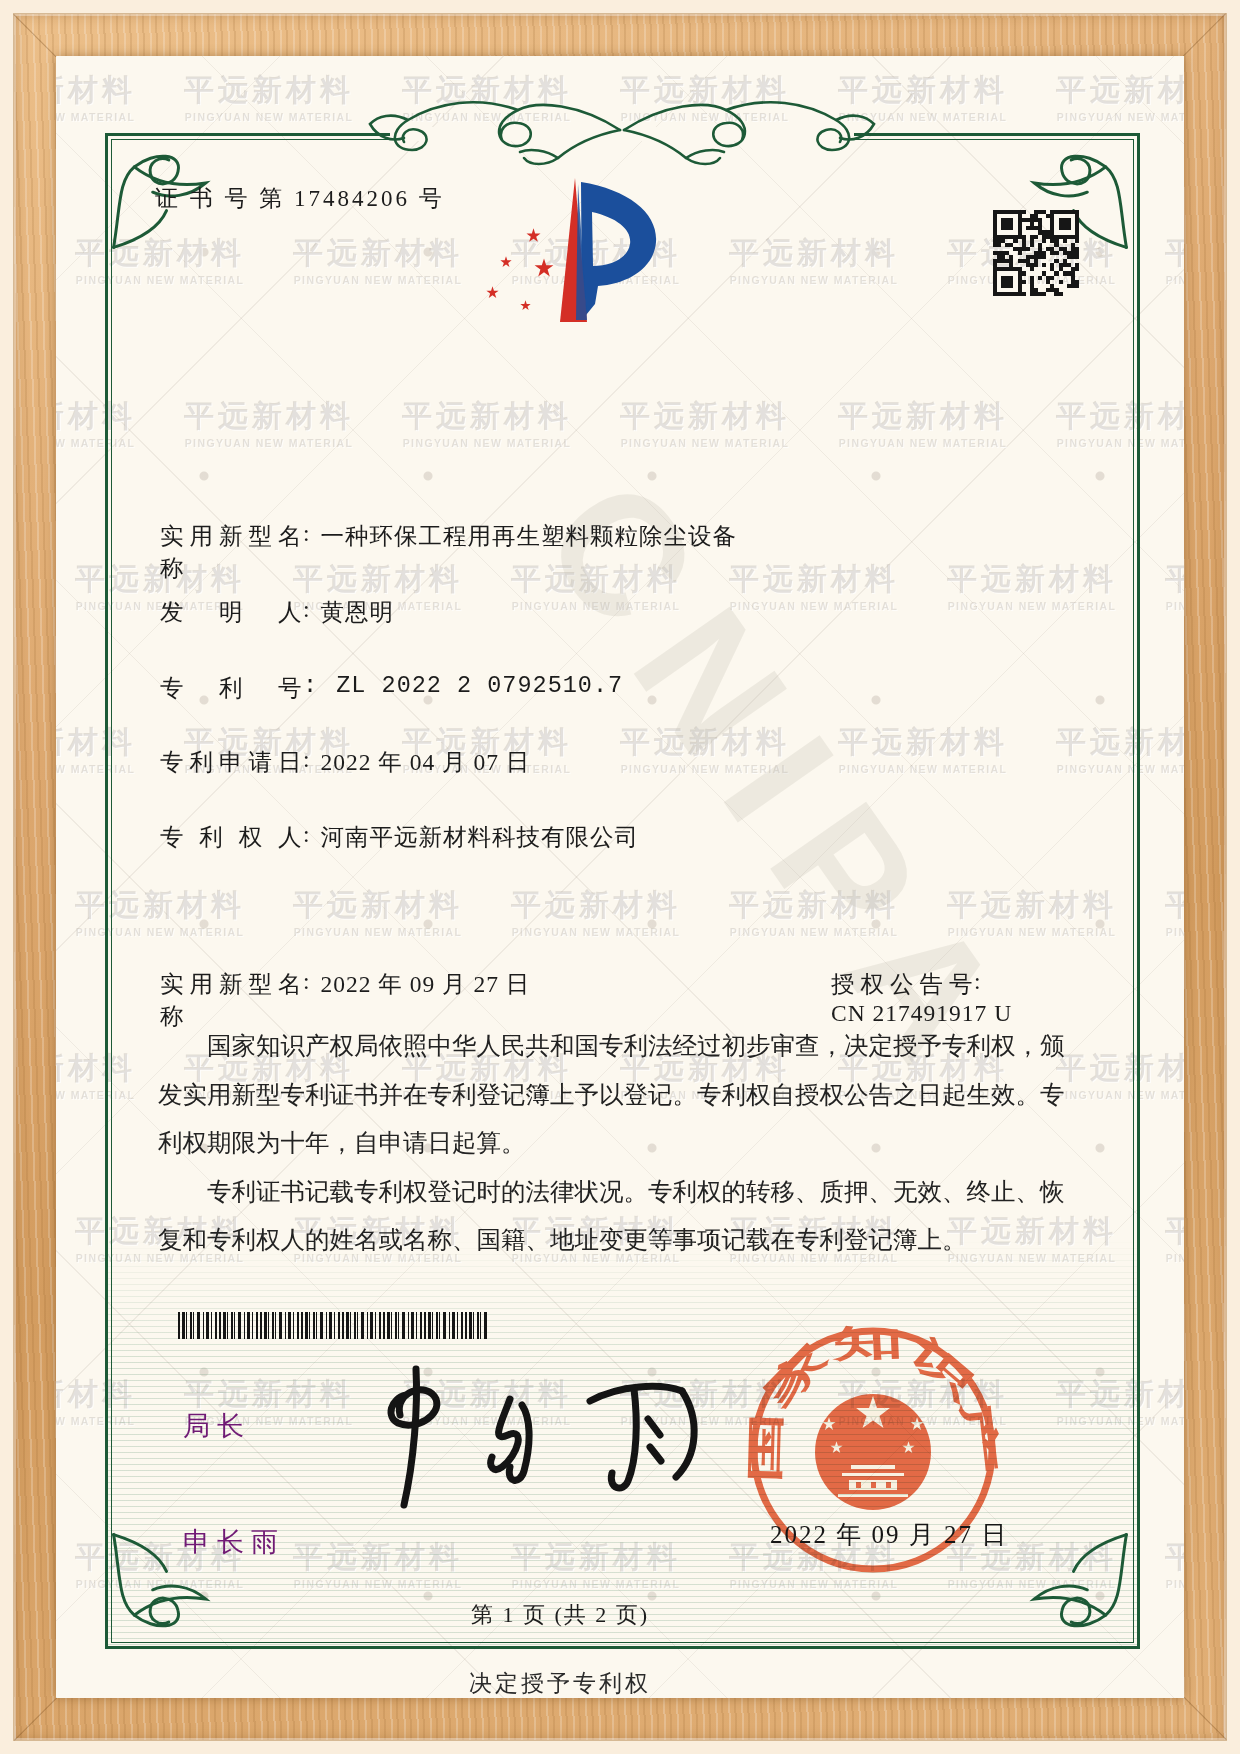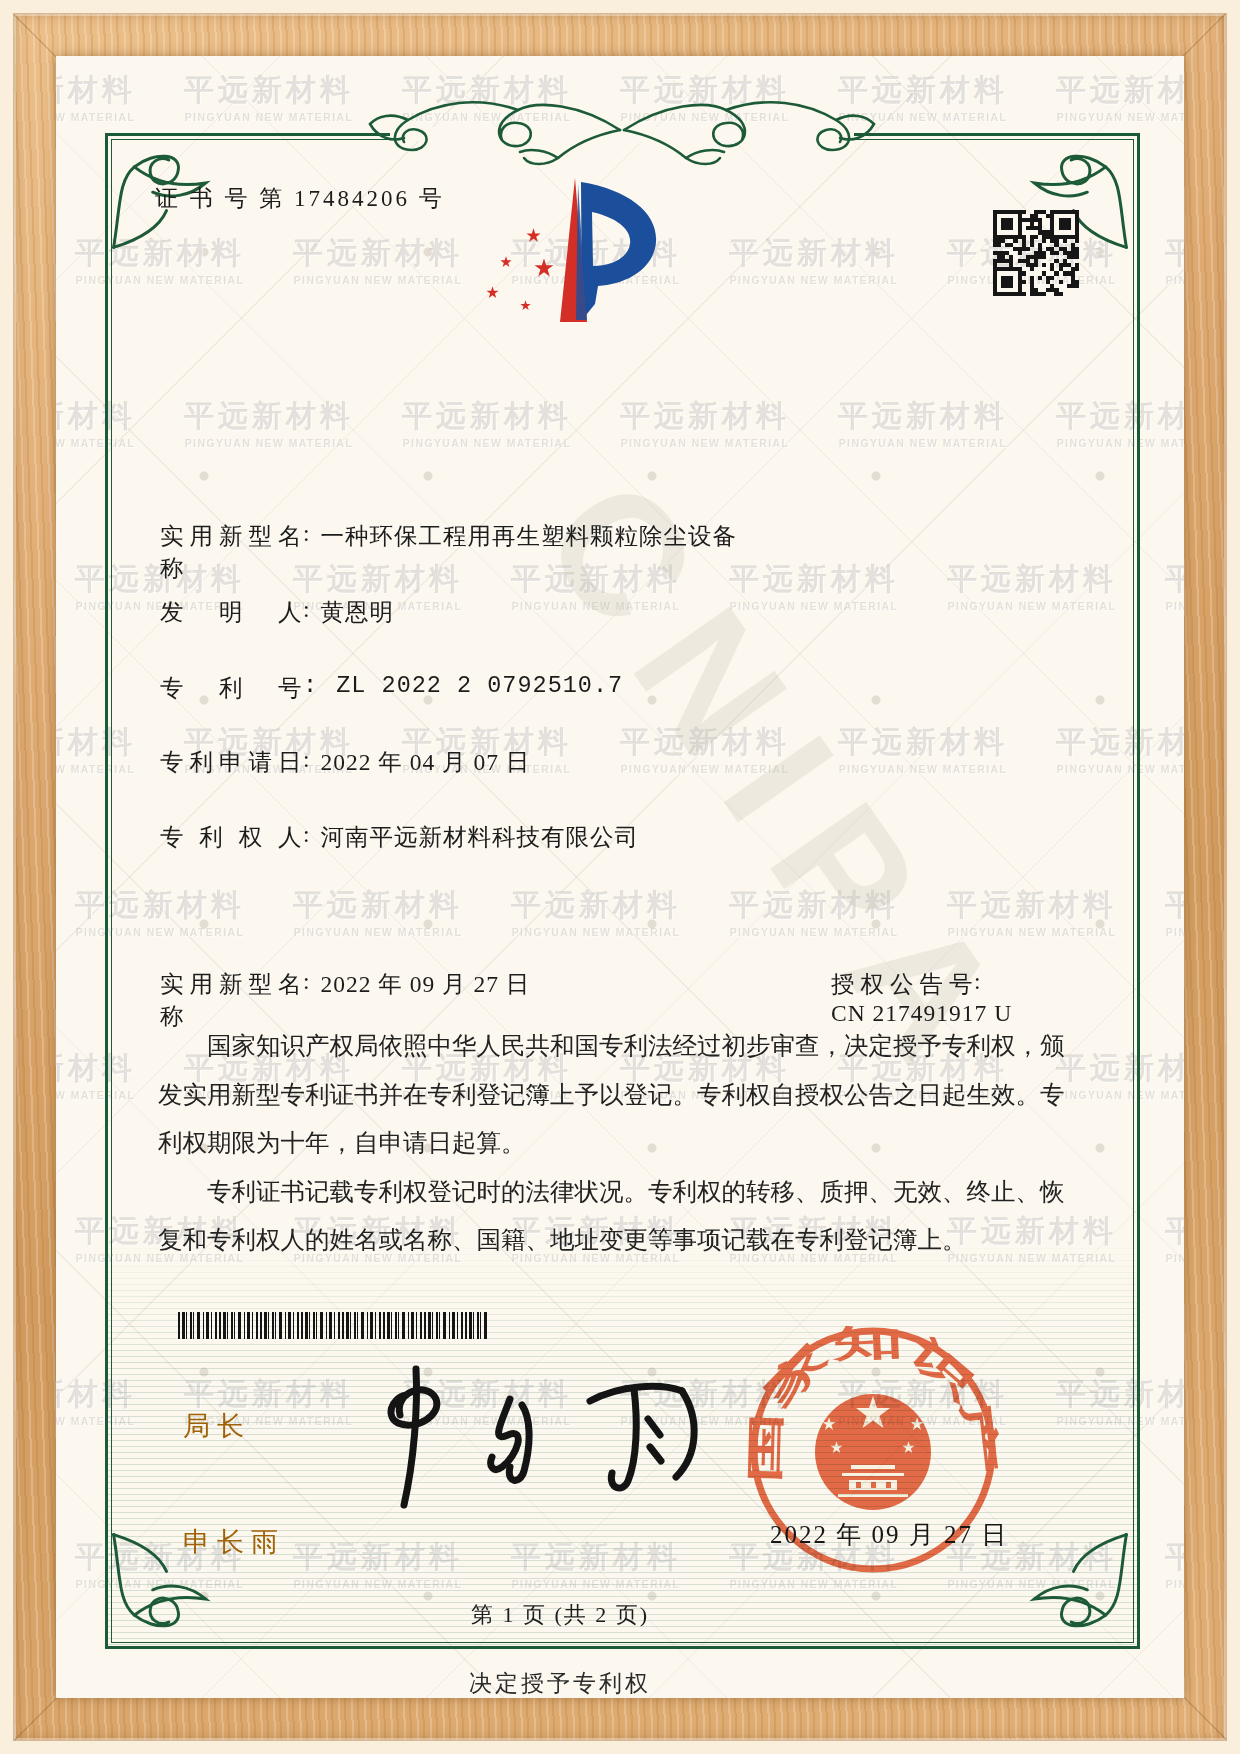--- a/index.html
+++ b/index.html
@@ -61,21 +61,21 @@
        #141414 4px 7px, rgba(0,0,0,0) 7px 8px,
        #141414 8px 9px, rgba(0,0,0,0) 9px 12px,
        #141414 12px 14px, rgba(0,0,0,0) 14px 15px,
        #141414 15px 16px, rgba(0,0,0,0) 16px 19px,
        #141414 19px 22px, rgba(0,0,0,0) 22px 25px,
        #141414 25px 26px, rgba(0,0,0,0) 26px 28px,
        #141414 28px 31px, rgba(0,0,0,0) 31px 33px,
        #141414 33px 34px, rgba(0,0,0,0) 34px 37px,
        #141414 37px 39px, rgba(0,0,0,0) 39px 41px);}
   .signer{position:absolute;left:183px;font-family:Liberation Sans, sans-serif;
-          font-size:27px;letter-spacing:7px;color:#a16207;}
+          font-size:27px;letter-spacing:7px;color:#701a75;}
   #sig{left:340px;top:1355px;}
   #seal{left:738px;top:1315px;mix-blend-mode:multiply;opacity:.92;}
   #seal-date{left:770px;top:1518px;font-size:25px;letter-spacing:2px;color:#161616;z-index:8;}
   #page-no{left:105px;top:1600px;width:910px;text-align:center;font-size:22px;letter-spacing:2px;}
   #cont-note{left:105px;top:1668px;width:910px;text-align:center;font-size:23px;letter-spacing:3px;color:#2a2a2a;}
   #qr{left:993px;top:210px;width:86px;height:86px;}
   #logo{left:478px;top:170px;}
   .z6{z-index:6;}
 </style>
 </head>

